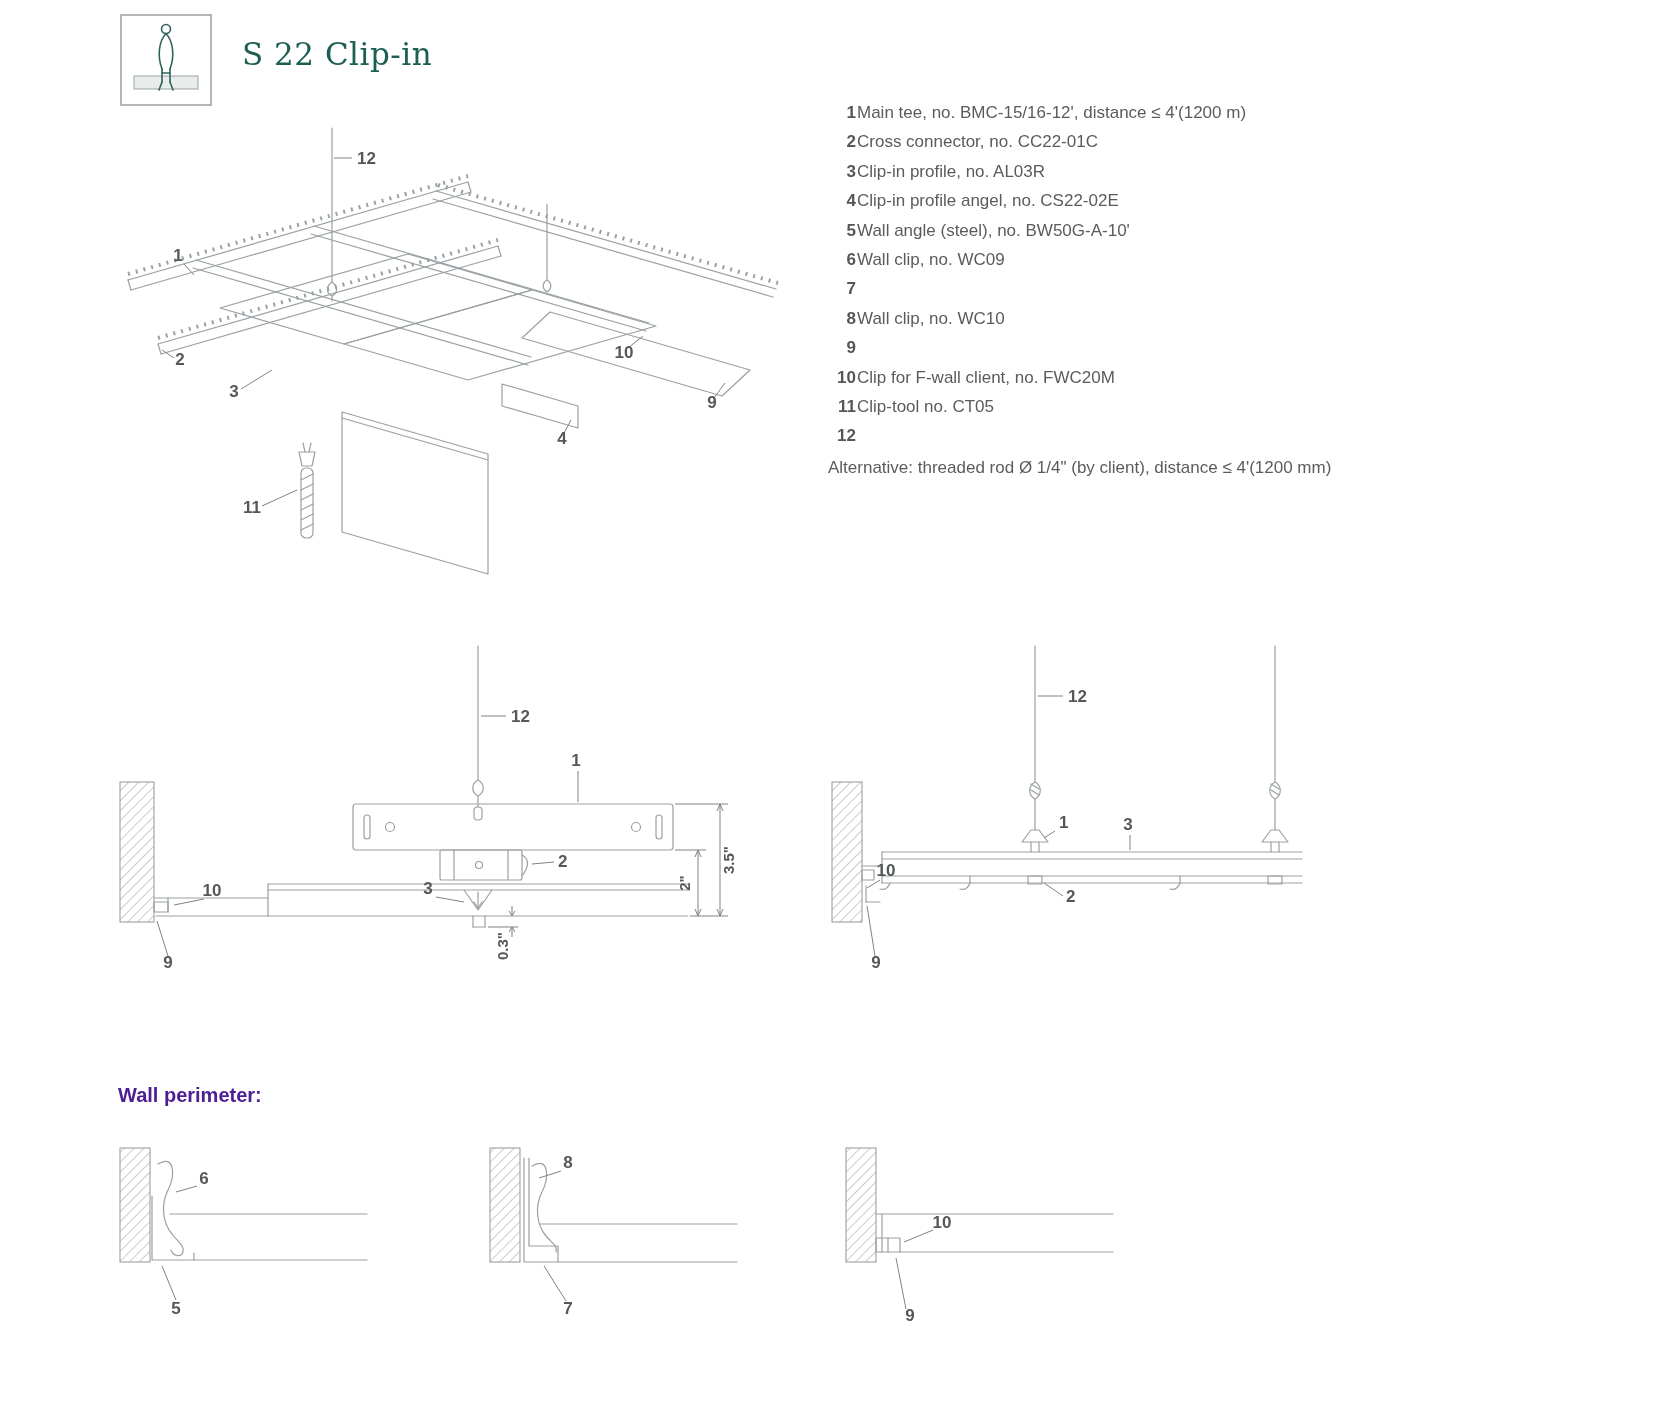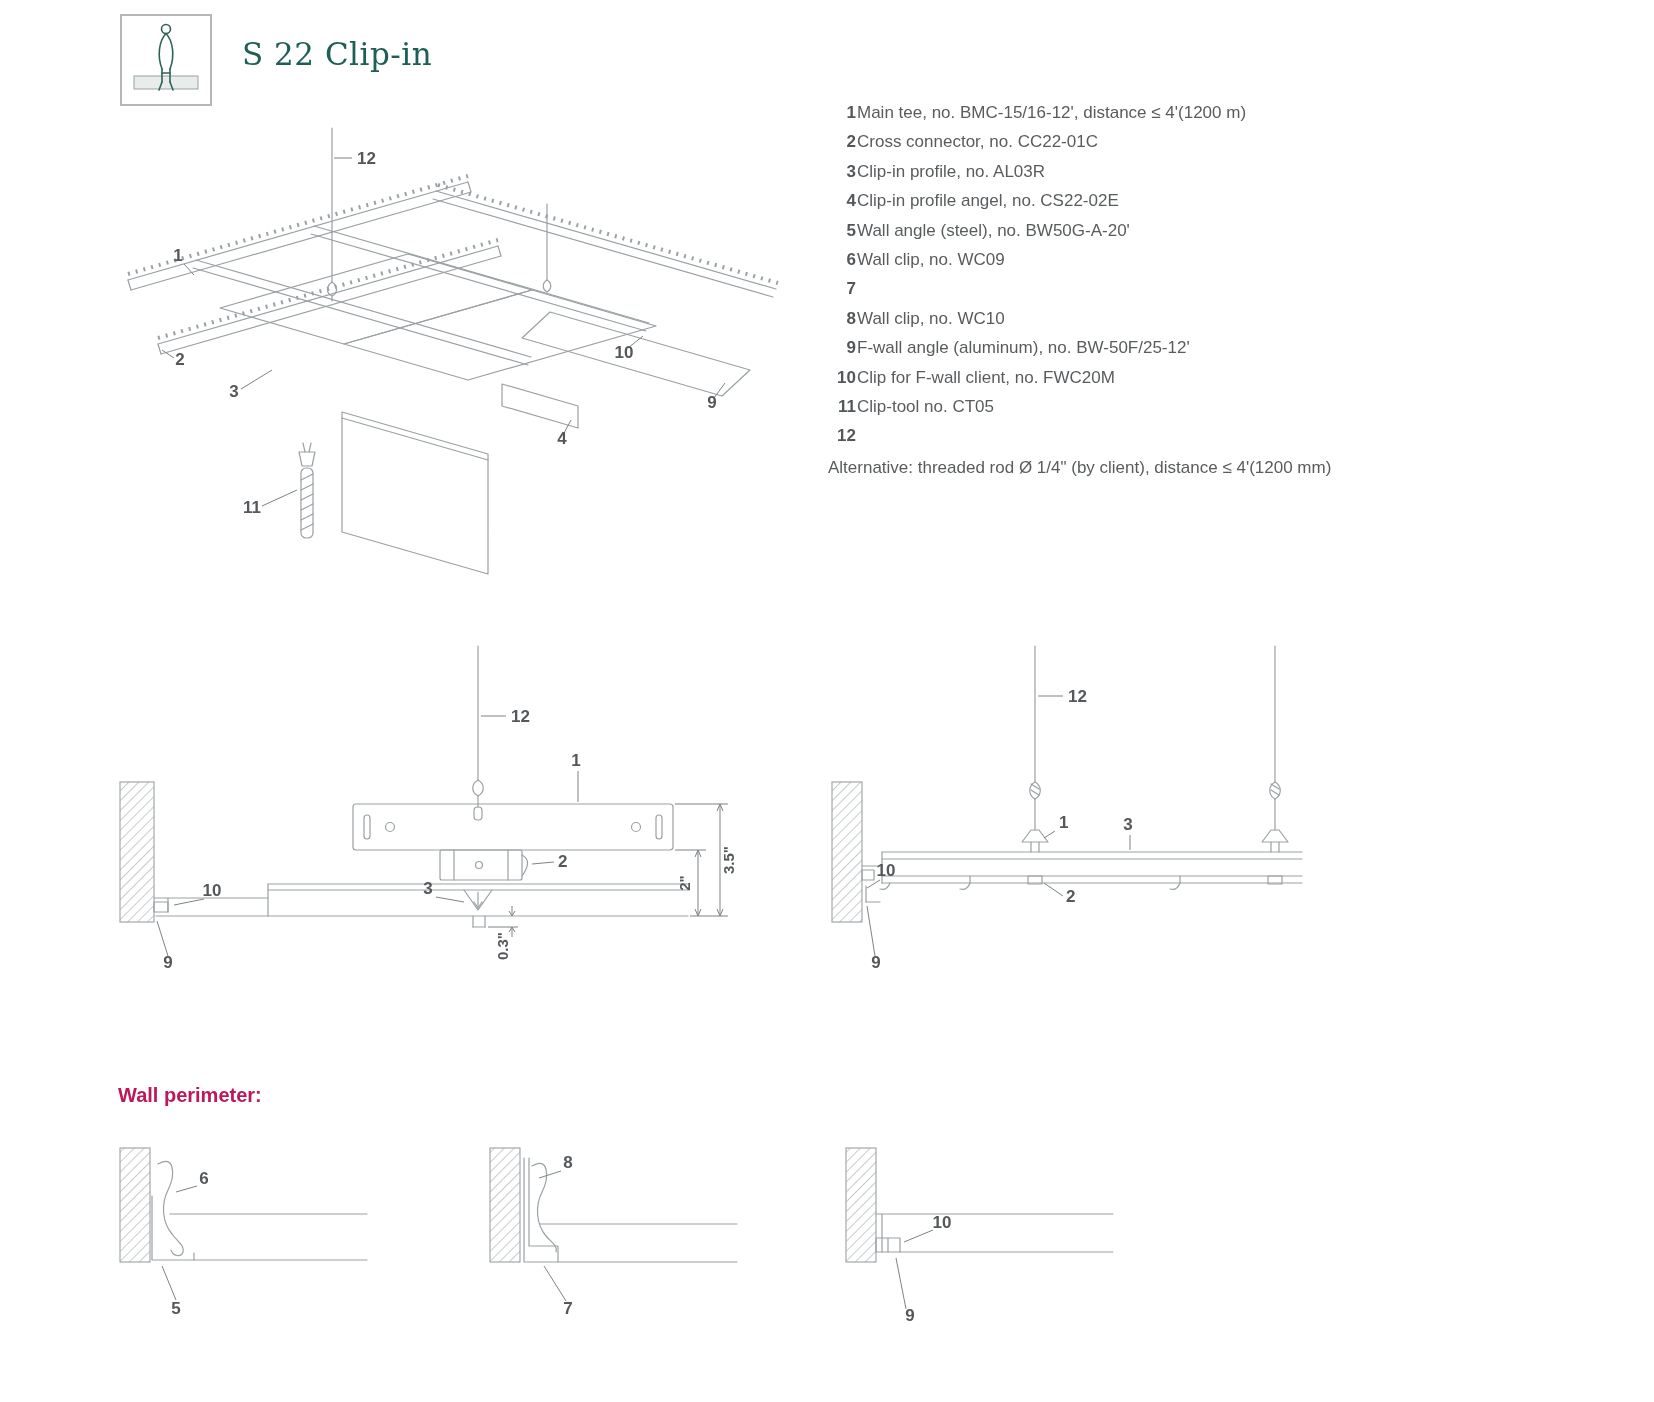--- a/index.html
+++ b/index.html
@@ -12,21 +12,21 @@
          font-family:"DejaVu Serif","Liberation Serif",serif;
          font-size:31px;font-weight:500;color:#1d5f54;letter-spacing:.5px;text-align:center;}
 
   .parts{position:absolute;left:828px;top:98px;width:620px;font-size:17px;color:#595c5e;}
   .parts .row{display:flex;line-height:29.4px;}
   .parts .num{flex:0 0 28px;width:28px;text-align:right;font-weight:bold;color:#54575a;}
   .parts .txt{margin-left:1px;}
   .parts .alt{line-height:29.4px;margin-top:2px;}
 
   .wp-heading{position:absolute;left:118px;top:1084px;font-size:20px;
-              font-weight:bold;color:#be185d;}
+              font-weight:bold;color:#4c1d95;}
 
   svg{position:absolute;overflow:visible;}
   .ln{stroke:#9aa1a4;stroke-width:1.2;fill:none;stroke-linecap:round;stroke-linejoin:round;}
   .teeth{stroke:#9aa1a4;stroke-width:4;stroke-dasharray:2 6;fill:none;}
   .cl{stroke:#7d8386;stroke-width:1;fill:none;}
   .wall{stroke:#9aa1a4;stroke-width:1.1;}
   .hl{stroke:#aab0b2;stroke-width:1.3;}
   .co{font-family:"Liberation Sans",sans-serif;font-size:17px;font-weight:bold;fill:#55585b;}
   .dim{font-family:"Liberation Sans",sans-serif;font-size:15px;font-weight:bold;fill:#55585b;}
   .tool{stroke:#2f635a;stroke-width:1.6;fill:none;stroke-linecap:round;}
@@ -62,36 +62,35 @@
     <div class="row">
         <span class="num">3</span>
         <span class="txt">Clip-in profile, no. AL03R</span>
       </div>
     <div class="row">
         <span class="num">4</span>
         <span class="txt">Clip-in profile angel, no. CS22-02E</span>
       </div>
     <div class="row">
         <span class="num">5</span>
-        <span class="txt">Wall angle (steel), no. BW50G-A-20'</span>
+        <span class="txt">Wall angle (steel), no. BW50G-A-10'</span>
       </div>
     <div class="row">
         <span class="num">6</span>
         <span class="txt">Wall clip, no. WC09</span>
       </div>
     <div class="row">
         <span class="num">7</span>
       </div>
     <div class="row">
         <span class="num">8</span>
         <span class="txt">Wall clip, no. WC10</span>
       </div>
     <div class="row">
         <span class="num">9</span>
-        <span class="txt">F-wall angle (aluminum), no. BW-50F/25-12'</span>
       </div>
     <div class="row">
         <span class="num">10</span>
         <span class="txt">Clip for F-wall client, no. FWC20M</span>
       </div>
     <div class="row">
         <span class="num">11</span>
         <span class="txt">Clip-tool no. CT05</span>
       </div>
     <div class="row">

